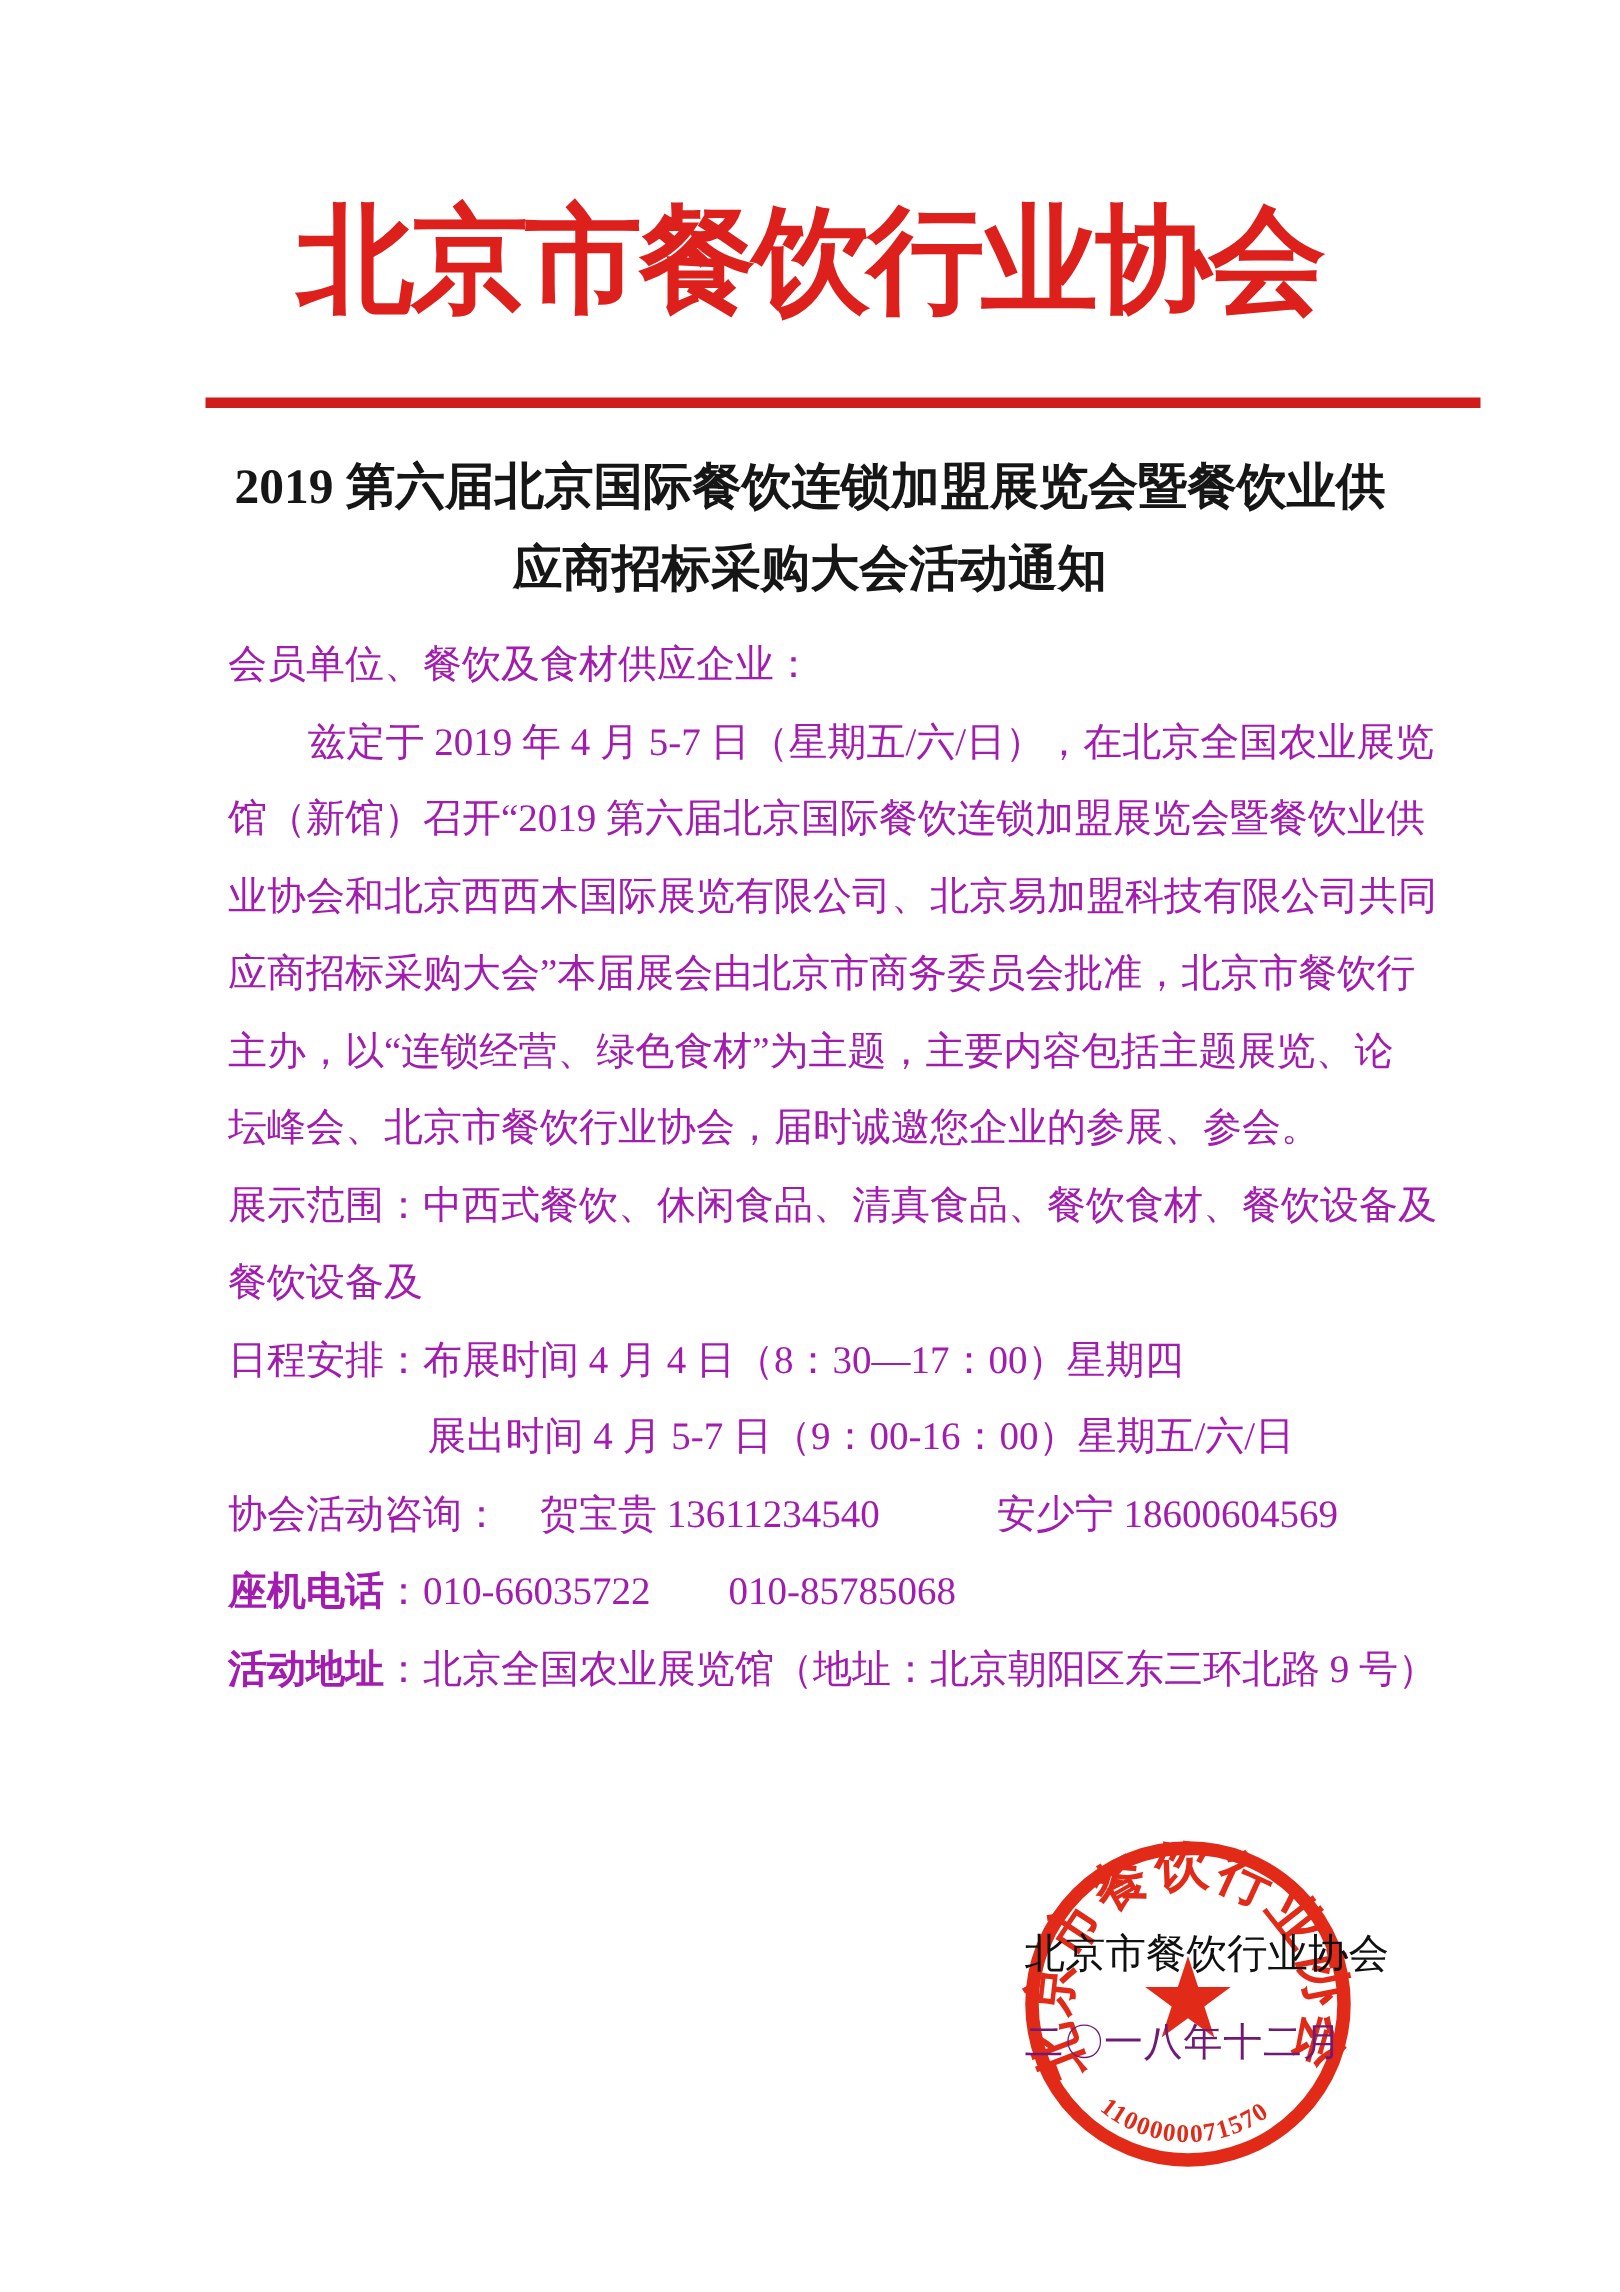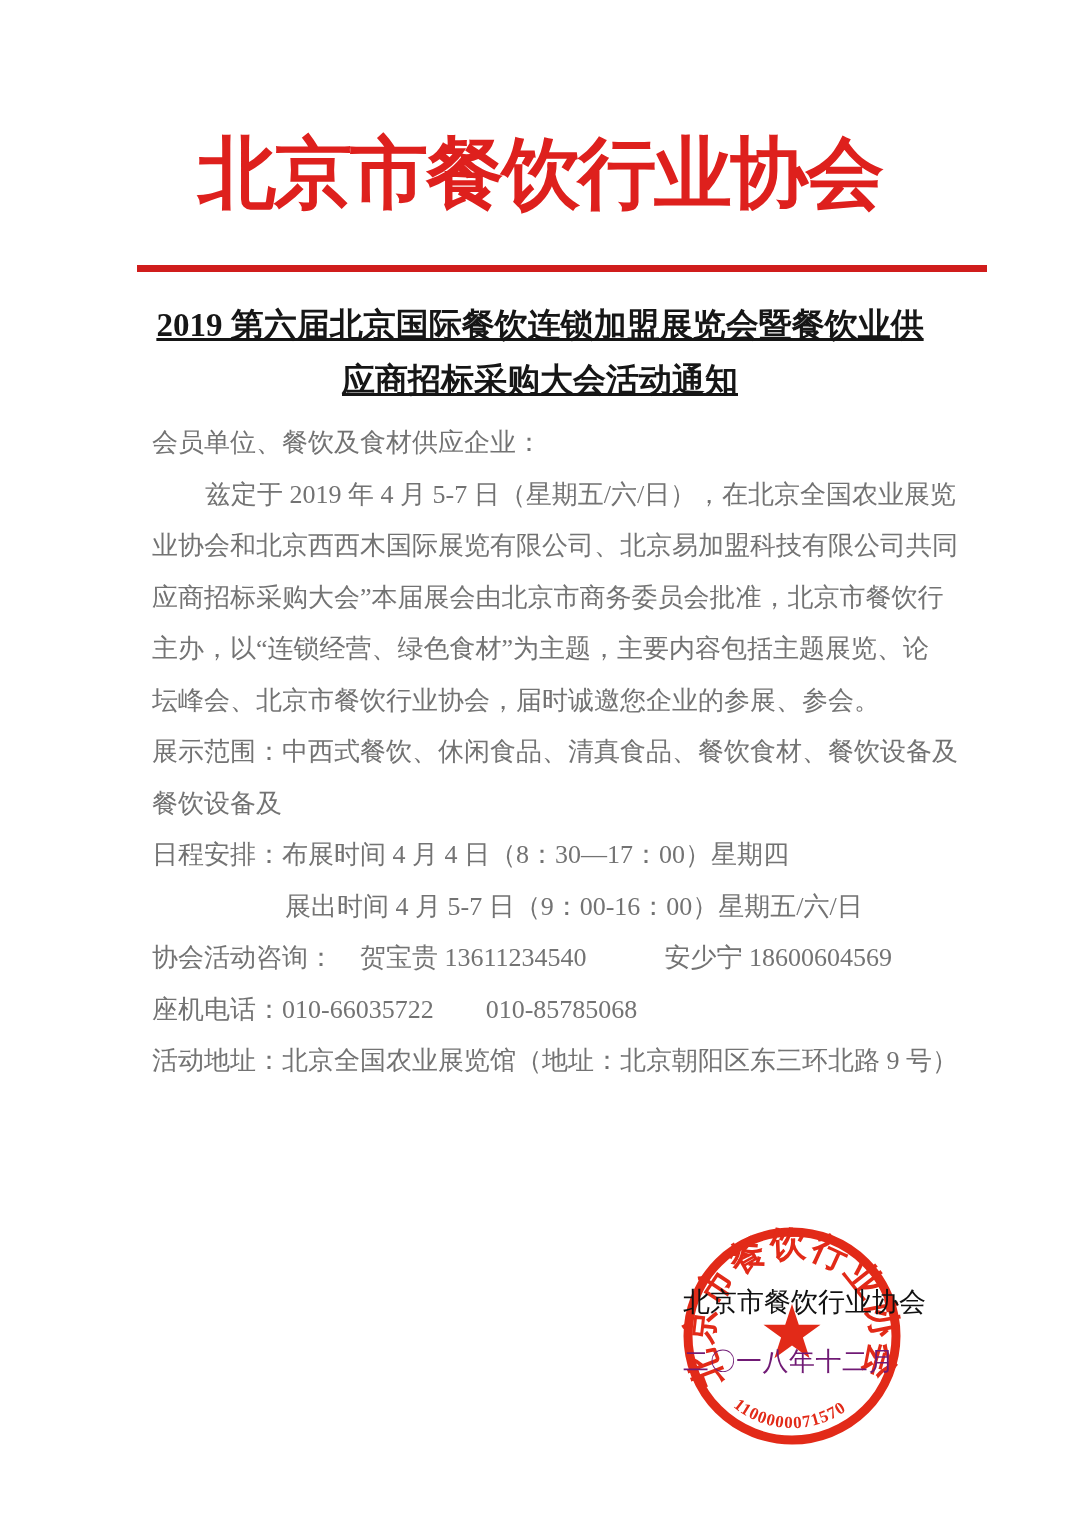--- a/index.html
+++ b/index.html
@@ -24,29 +24,29 @@
     width:850px;height:7px;
     background:#d01d1c;
   }
   .notice-title{
     position:absolute;top:298px;left:140px;width:800px;
     text-align:center;
     font-size:33px;font-weight:bold;
     line-height:55px;
     color:#161616;
   }
-  .notice-title div{white-space:nowrap;text-decoration:underline;}
+  .notice-title div{white-space:nowrap;}
   .body-text{
     position:absolute;top:417px;left:152px;width:800px;
     font-size:26px;
     line-height:51.5px;
-    color:#737373;
+    color:#a21caf;
   }
   .body-text .line{white-space:nowrap;}
-  .body-text .line b{font-family:"Liberation Sans","DejaVu Sans",sans-serif;font-weight:normal;}
+  .body-text .line b{font-family:"Liberation Sans","DejaVu Sans",sans-serif;font-weight:bold;}
   .indent-first{text-indent:53px;text-align:right;}
   .indent-deep{padding-left:133px;}
   .signature-org{
     position:absolute;top:1284px;left:683px;
     font-size:27px;color:#111;
     z-index:2;white-space:nowrap;
   }
   .signature-date{
     position:absolute;top:1344px;left:683px;
     font-size:26px;color:#701a75;
@@ -69,20 +69,21 @@
   <div class="divider"></div>
 
   <div class="notice-title">
     <div>2019 第六届北京国际餐饮连锁加盟展览会暨餐饮业供</div>
     <div>应商招标采购大会活动通知</div>
   </div>
 
   <div class="body-text">
     <div class="line"><b></b><span>会员单位、餐饮及食材供应企业：</span></div>
     <div class="line indent-first"><b></b><span>兹定于 2019 年 4 月 5-7 日（星期五/六/日），在北京全国农业展览</span></div>
+    <div class="line"><b></b><span>馆（新馆）召开“2019 第六届北京国际餐饮连锁加盟展览会暨餐饮业供</span></div>
     <div class="line"><b></b><span>业协会和北京西西木国际展览有限公司、北京易加盟科技有限公司共同</span></div>
     <div class="line"><b></b><span>应商招标采购大会”本届展会由北京市商务委员会批准，北京市餐饮行</span></div>
     <div class="line"><b></b><span>主办，以“连锁经营、绿色食材”为主题，主要内容包括主题展览、论</span></div>
     <div class="line"><b></b><span>坛峰会、北京市餐饮行业协会，届时诚邀您企业的参展、参会。</span></div>
     <div class="line"><b></b><span>展示范围：中西式餐饮、休闲食品、清真食品、餐饮食材、餐饮设备及</span></div>
     <div class="line"><b></b><span>餐饮设备及</span></div>
     <div class="line"><b></b><span>日程安排：布展时间 4 月 4 日（8：30—17：00）星期四</span></div>
     <div class="line indent-deep"><b></b><span>展出时间 4 月 5-7 日（9：00-16：00）星期五/六/日</span></div>
     <div class="line"><b></b><span>协会活动咨询：　贺宝贵 13611234540　　　安少宁 18600604569</span></div>
     <div class="line"><b>座机电话</b><span>：010-66035722　　010-85785068</span></div>

